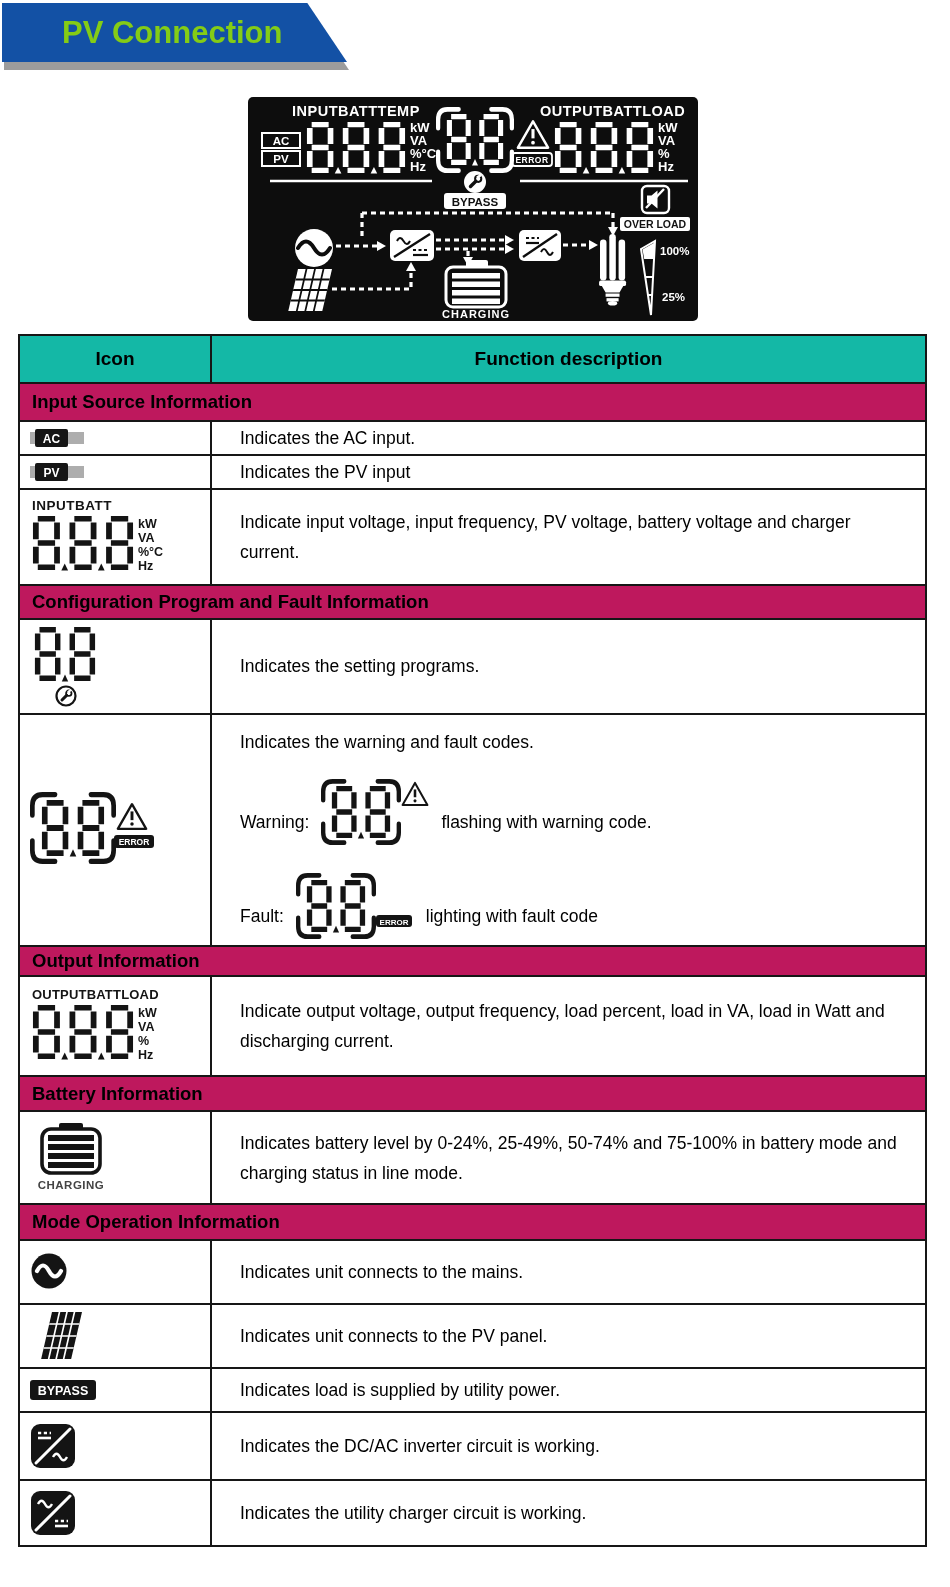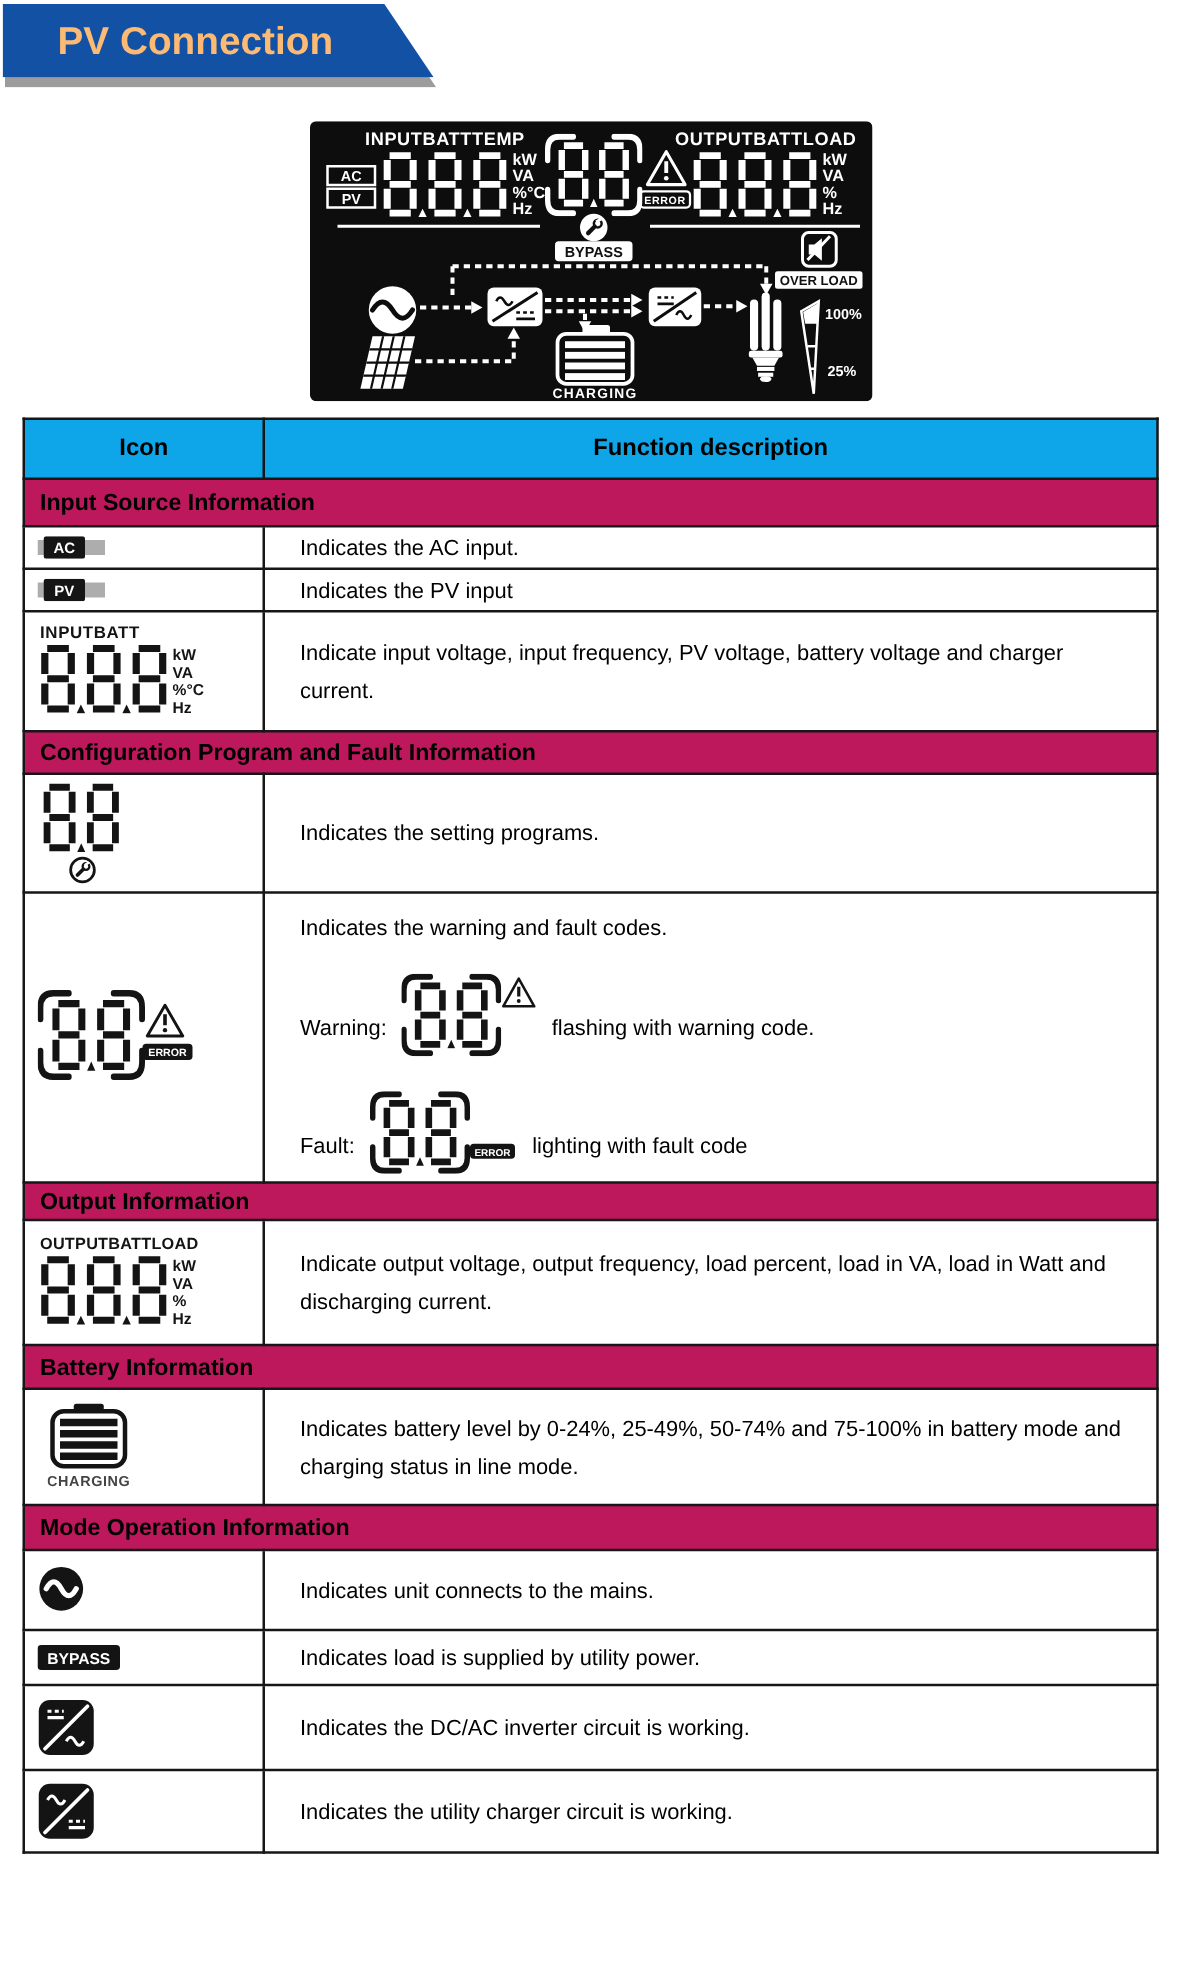--- a/index.html
+++ b/index.html
@@ -2,26 +2,26 @@
 <html><head>
 <meta charset="utf-8">
 <style>
   html,body{margin:0;padding:0;}
   body{width:950px;height:1587px;background:#fff;position:relative;overflow:hidden;
        font-family:"Liberation Sans","DejaVu Sans",sans-serif;color:#000;}
   .banner-shadow{position:absolute;left:4px;top:11px;width:345px;height:59px;background:#9c9c9c;
        clip-path:polygon(0 0,88.5% 0,100% 100%,0 100%);}
   .banner{position:absolute;left:2px;top:3px;width:345px;height:59px;background:#1351a5;
        clip-path:polygon(0 0,88.5% 0,100% 100%,0 100%);}
-  .banner h1{margin:0;padding-left:44px;line-height:59px;font-size:31px;font-weight:bold;color:#fdba74;}
+  .banner h1{margin:0;padding-left:60px;line-height:59px;font-size:31px;font-weight:bold;color:#84cc16;}
   #lcd{position:absolute;left:248px;top:97px;width:450px;height:224px;color:#fff;}
   #defs{position:absolute;width:0;height:0;overflow:hidden;}
   table.spec{position:absolute;left:18px;top:334px;width:909px;border-collapse:collapse;table-layout:fixed;}
   .spec th,.spec td{border:2px solid #161616;padding:0;}
-  .spec th{font-size:19px;font-weight:bold;text-align:center;background:#0ea5e9;}
+  .spec th{font-size:19px;font-weight:bold;text-align:center;background:#14b8a6;}
   td.icon{padding-left:10px;vertical-align:middle;}
   td.desc{padding-left:28px;padding-right:14px;font-size:17.5px;line-height:1.72;vertical-align:middle;}
   tr.section td{background:#be185d;font-size:18.5px;font-weight:bold;padding-left:12px;}
   .icon svg{display:block;color:#141414;}
   .warncell{vertical-align:top;}
   .wline0{margin:12px 0 0 0;}
   .wline{display:flex;align-items:flex-end;gap:12px;margin-top:2px;}
   .wline span{padding-bottom:14px;margin-top:48px;}
   .wline svg{color:#141414;flex:0 0 auto;}
   .segtext{font-weight:bold;}
@@ -351,20 +351,31 @@
   <tr style="height:64px">
     <td class="icon">
       <svg width="40" height="40" viewBox="0 0 40 40">
         <circle cx="19" cy="19" r="17.5" fill="#141414"></circle>
         <path d="M7 19 q6 -11 12 0 q6 11 12 0" stroke="#fff" stroke-width="4.2" fill="none" stroke-linecap="round"></path>
       </svg>
     </td>
     <td class="desc">Indicates unit connects to the mains.</td>
   </tr>
 
+  <tr style="height:64px">
+    <td class="icon" style="padding-left:16px">
+      <svg width="50" height="54" viewBox="0 0 50 54">
+        <g transform="translate(16,3) skewX(-13)">
+          <rect x="0" y="0" width="30" height="47" fill="#141414"></rect>
+          <path d="M0 12 H30 M0 24 H30 M0 36 H30 M7.5 0 V47 M15 0 V47 M22.5 0 V47" stroke="#fff" stroke-width="1.7"></path>
+        </g>
+      </svg>
+    </td>
+    <td class="desc">Indicates unit connects to the PV panel.</td>
+  </tr>
 
   <tr style="height:44px">
     <td class="icon">
       <svg width="68" height="20" viewBox="0 0 68 20">
         <rect x="0" y="0" width="66" height="20" rx="3" fill="#141414"></rect>
         <text x="33" y="15" font-size="12.5" font-weight="bold" fill="#fff" text-anchor="middle">BYPASS</text>
       </svg>
     </td>
     <td class="desc">Indicates load is supplied by utility power.</td>
   </tr>

